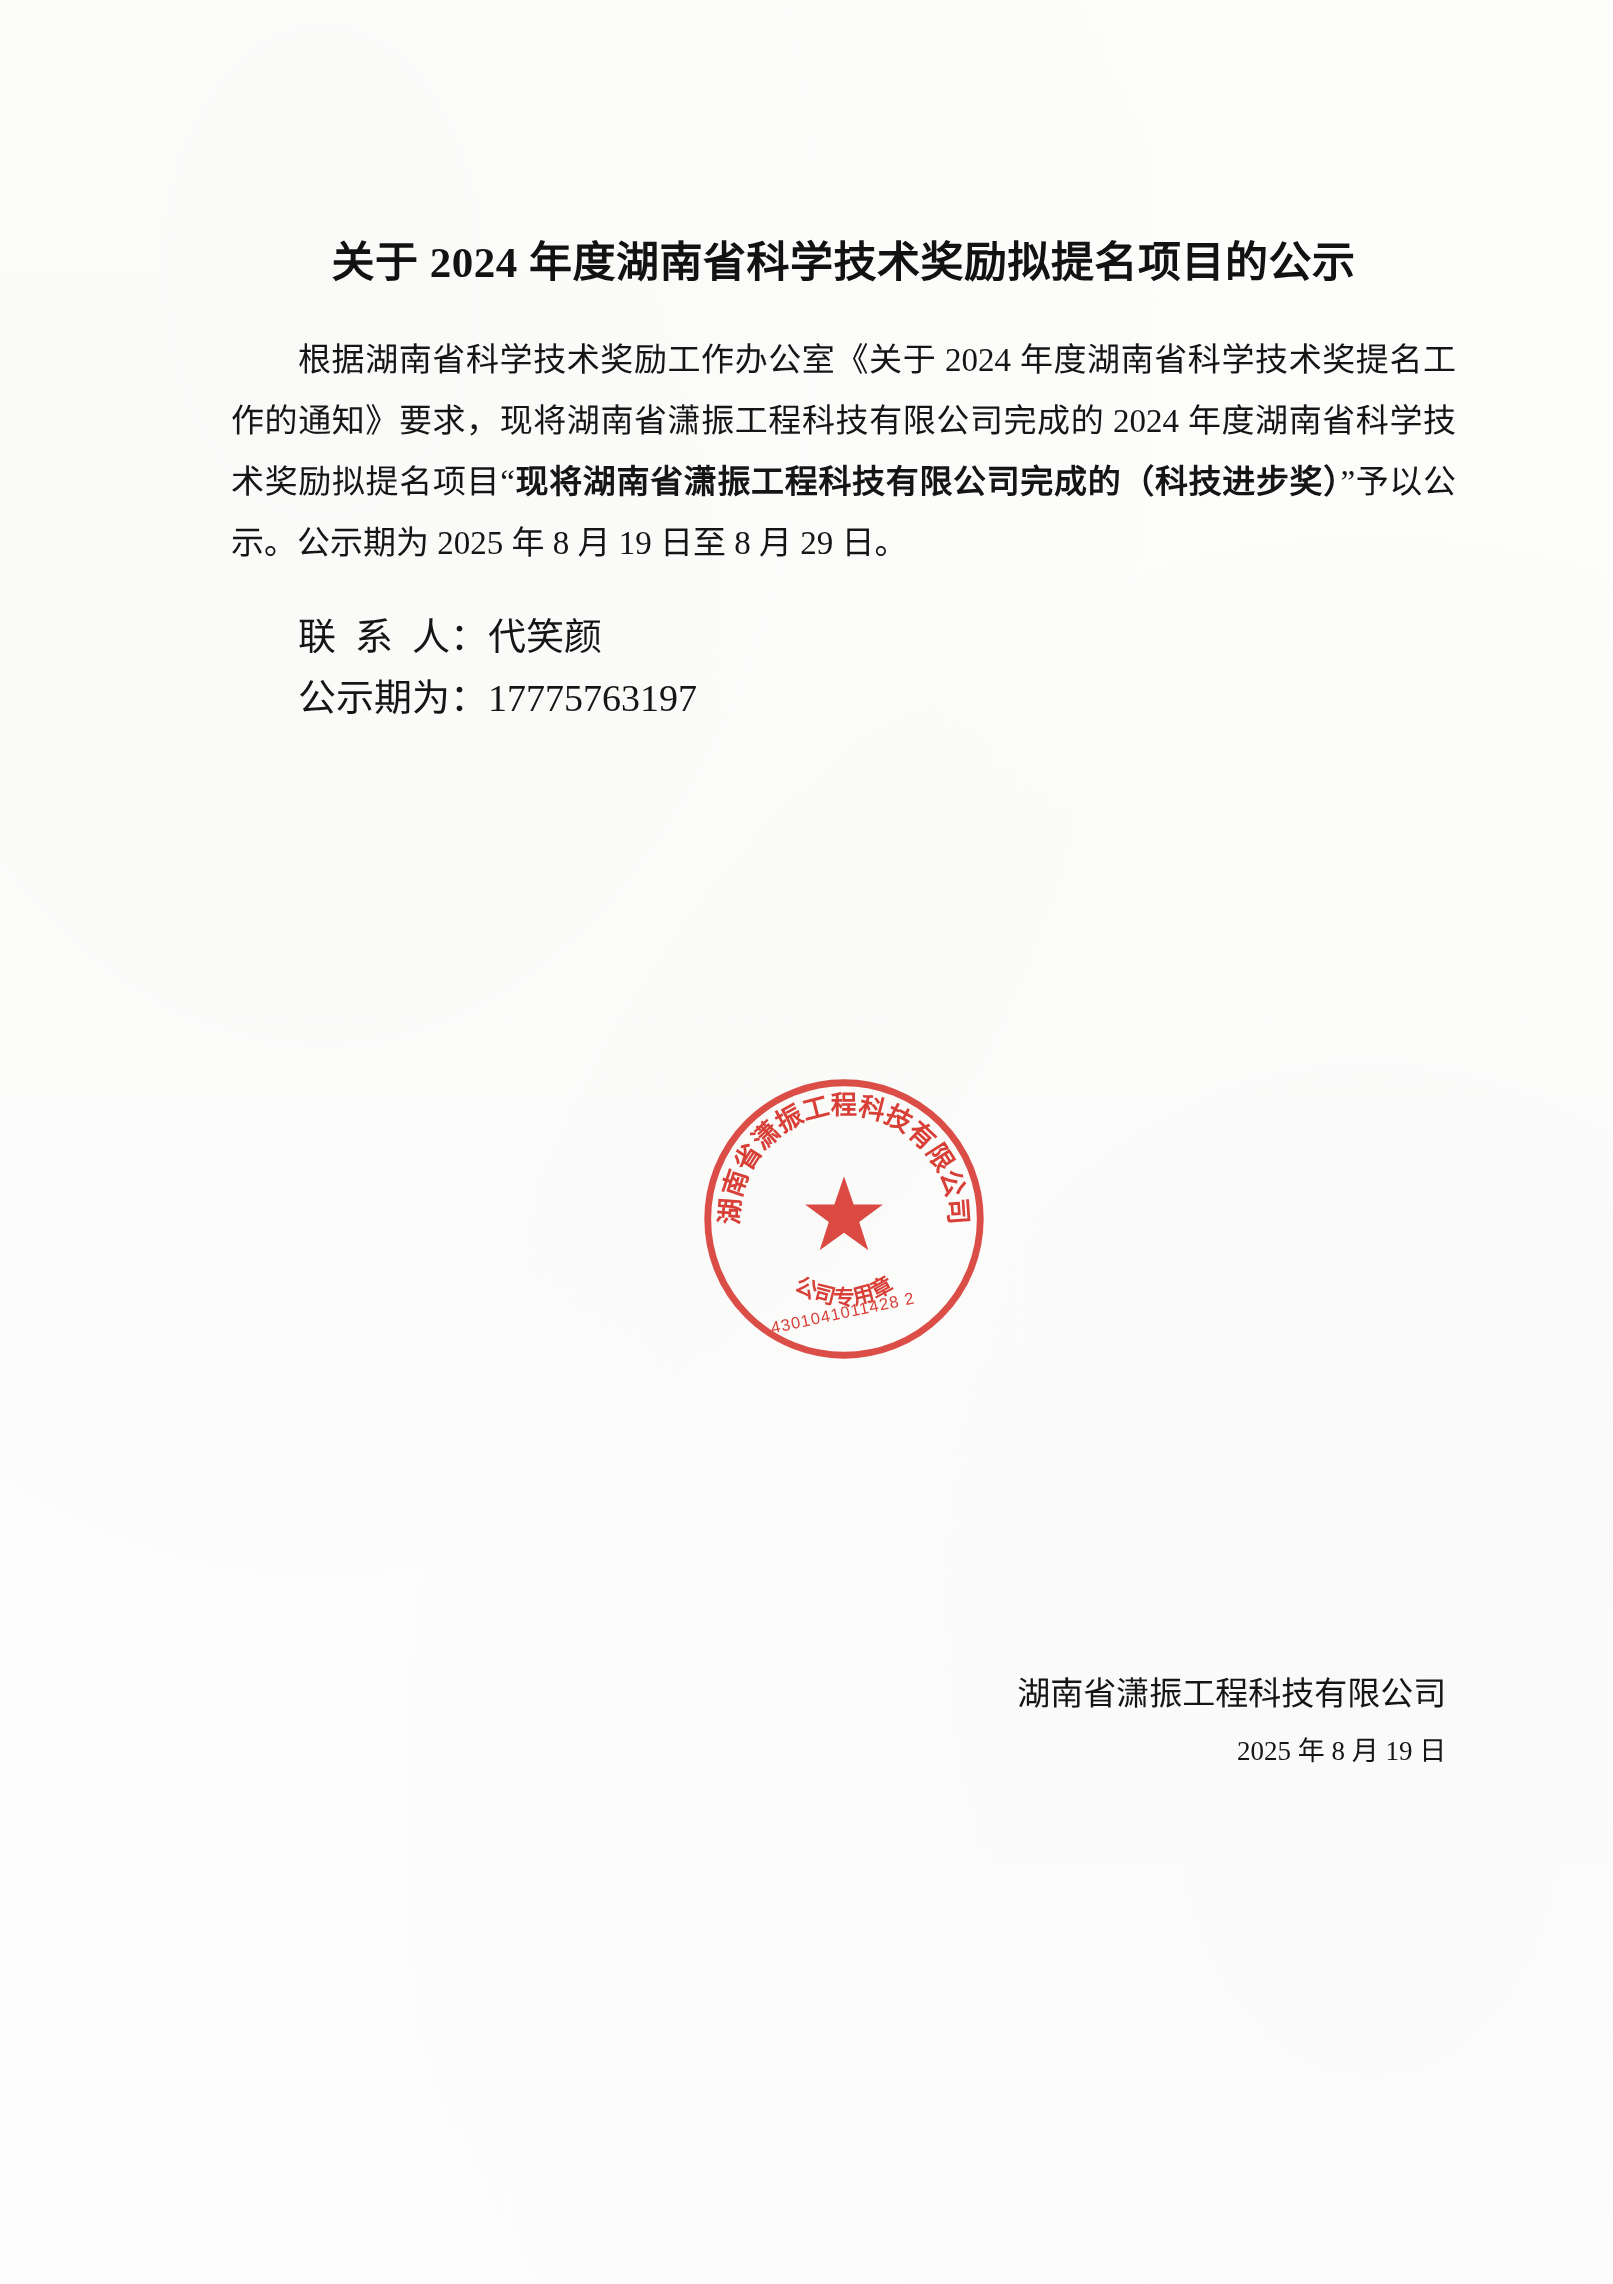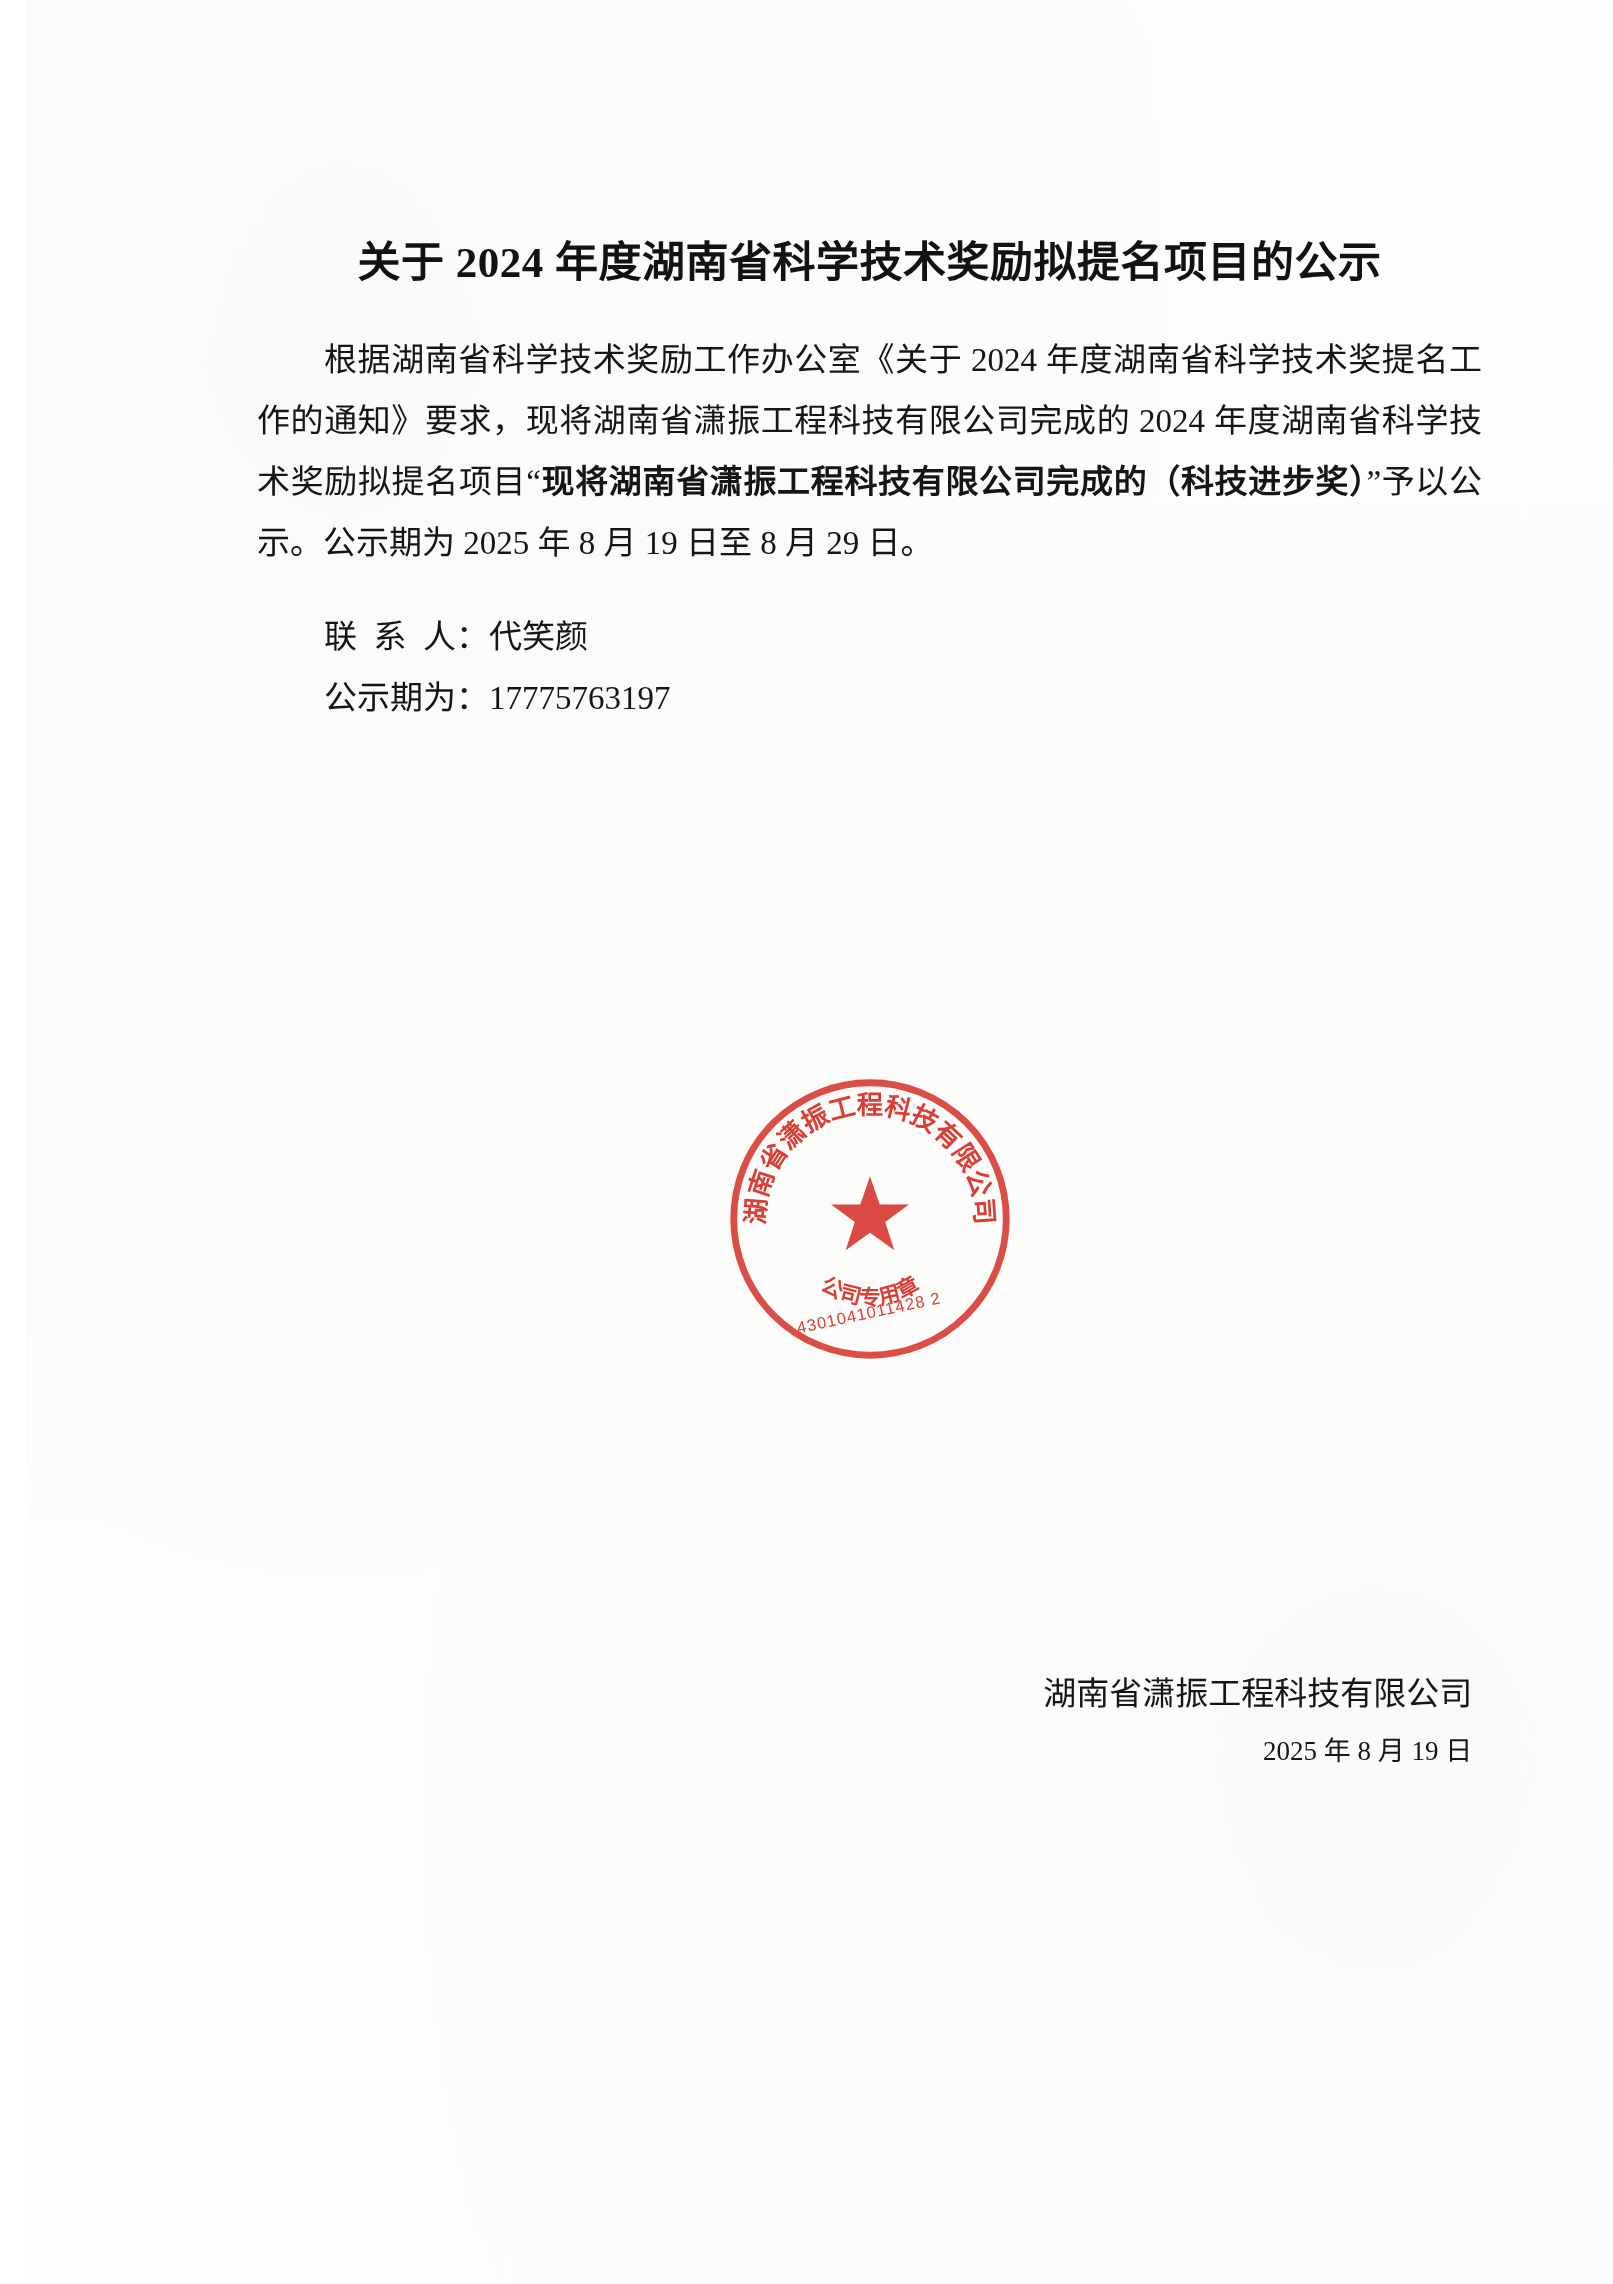--- a/index.html
+++ b/index.html
@@ -17,21 +17,20 @@
   }
 
   
   .page {
     position: absolute;
     inset: 0;
     background:
       radial-gradient(ellipse at 20% 12%, rgba(0,0,0,0.012), rgba(0,0,0,0) 55%),
       radial-gradient(ellipse at 85% 80%, rgba(0,0,0,0.010), rgba(0,0,0,0) 60%),
       linear-gradient(180deg, #fdfdfc 0%, #fcfcfb 40%, #fdfdfd 100%);
-    margin-left: 26px;
   }
 
   .content {
     position: absolute;
     left: 231px;
     top: 0;
     width: 1225px;
   }
 
   .doc-title {
@@ -58,21 +57,21 @@
   }
 
   .proj-name {
     font-weight: bold;
   }
 
   .contact-block {
     margin-top: 13.7px;
   }
   .contact-line {
-    font-size: 33px;
+    font-size: 38px;
     line-height: 61px;
     padding-left: 67px;
     color: #151515;
     white-space: pre;
     font-family: Liberation Serif, serif;
   }
 
   .signature {
     position: absolute;
     left: 231px;

